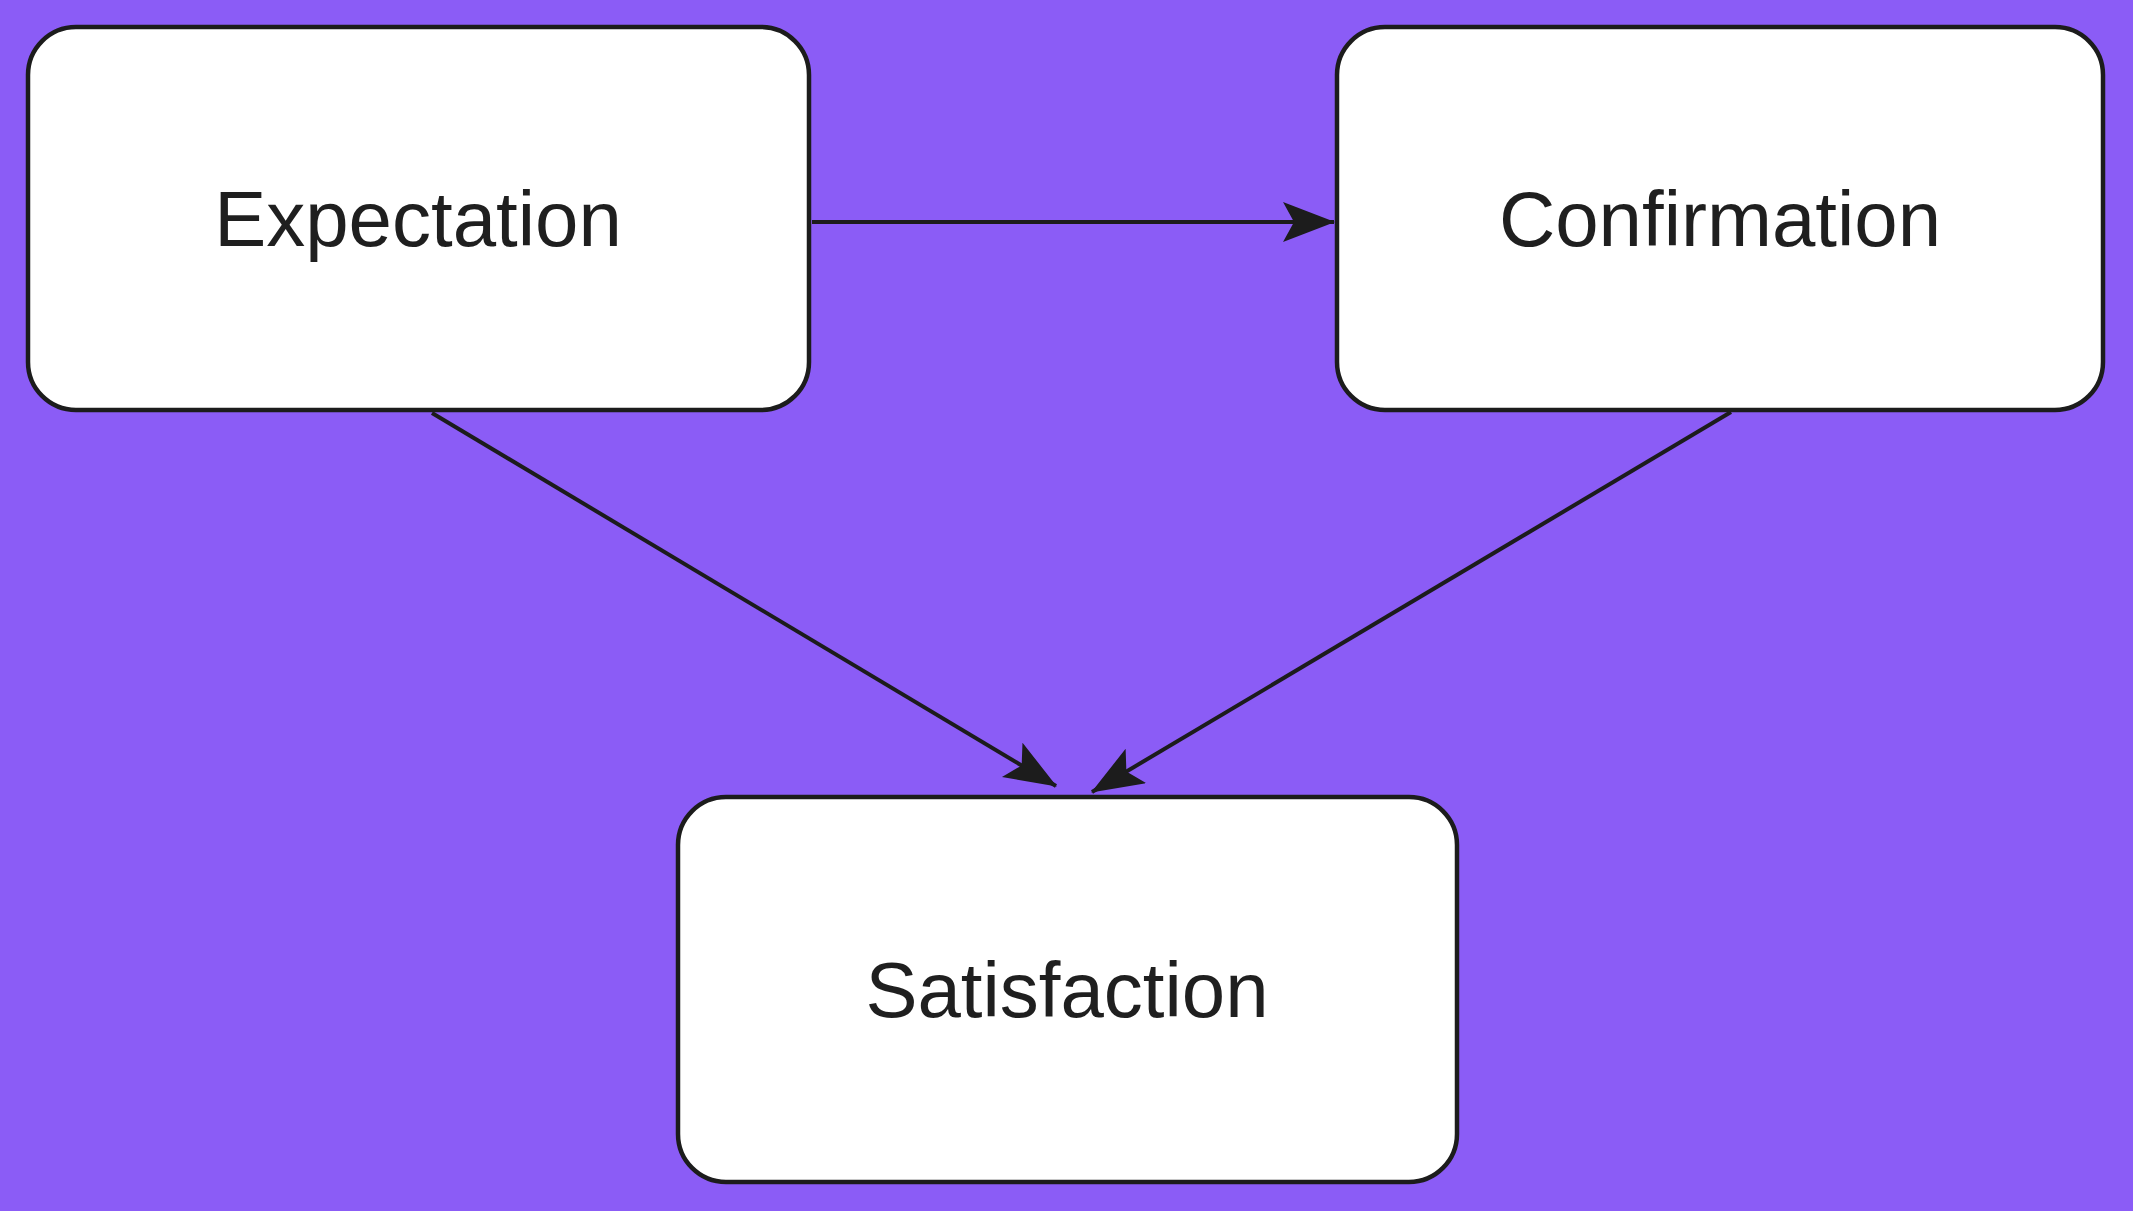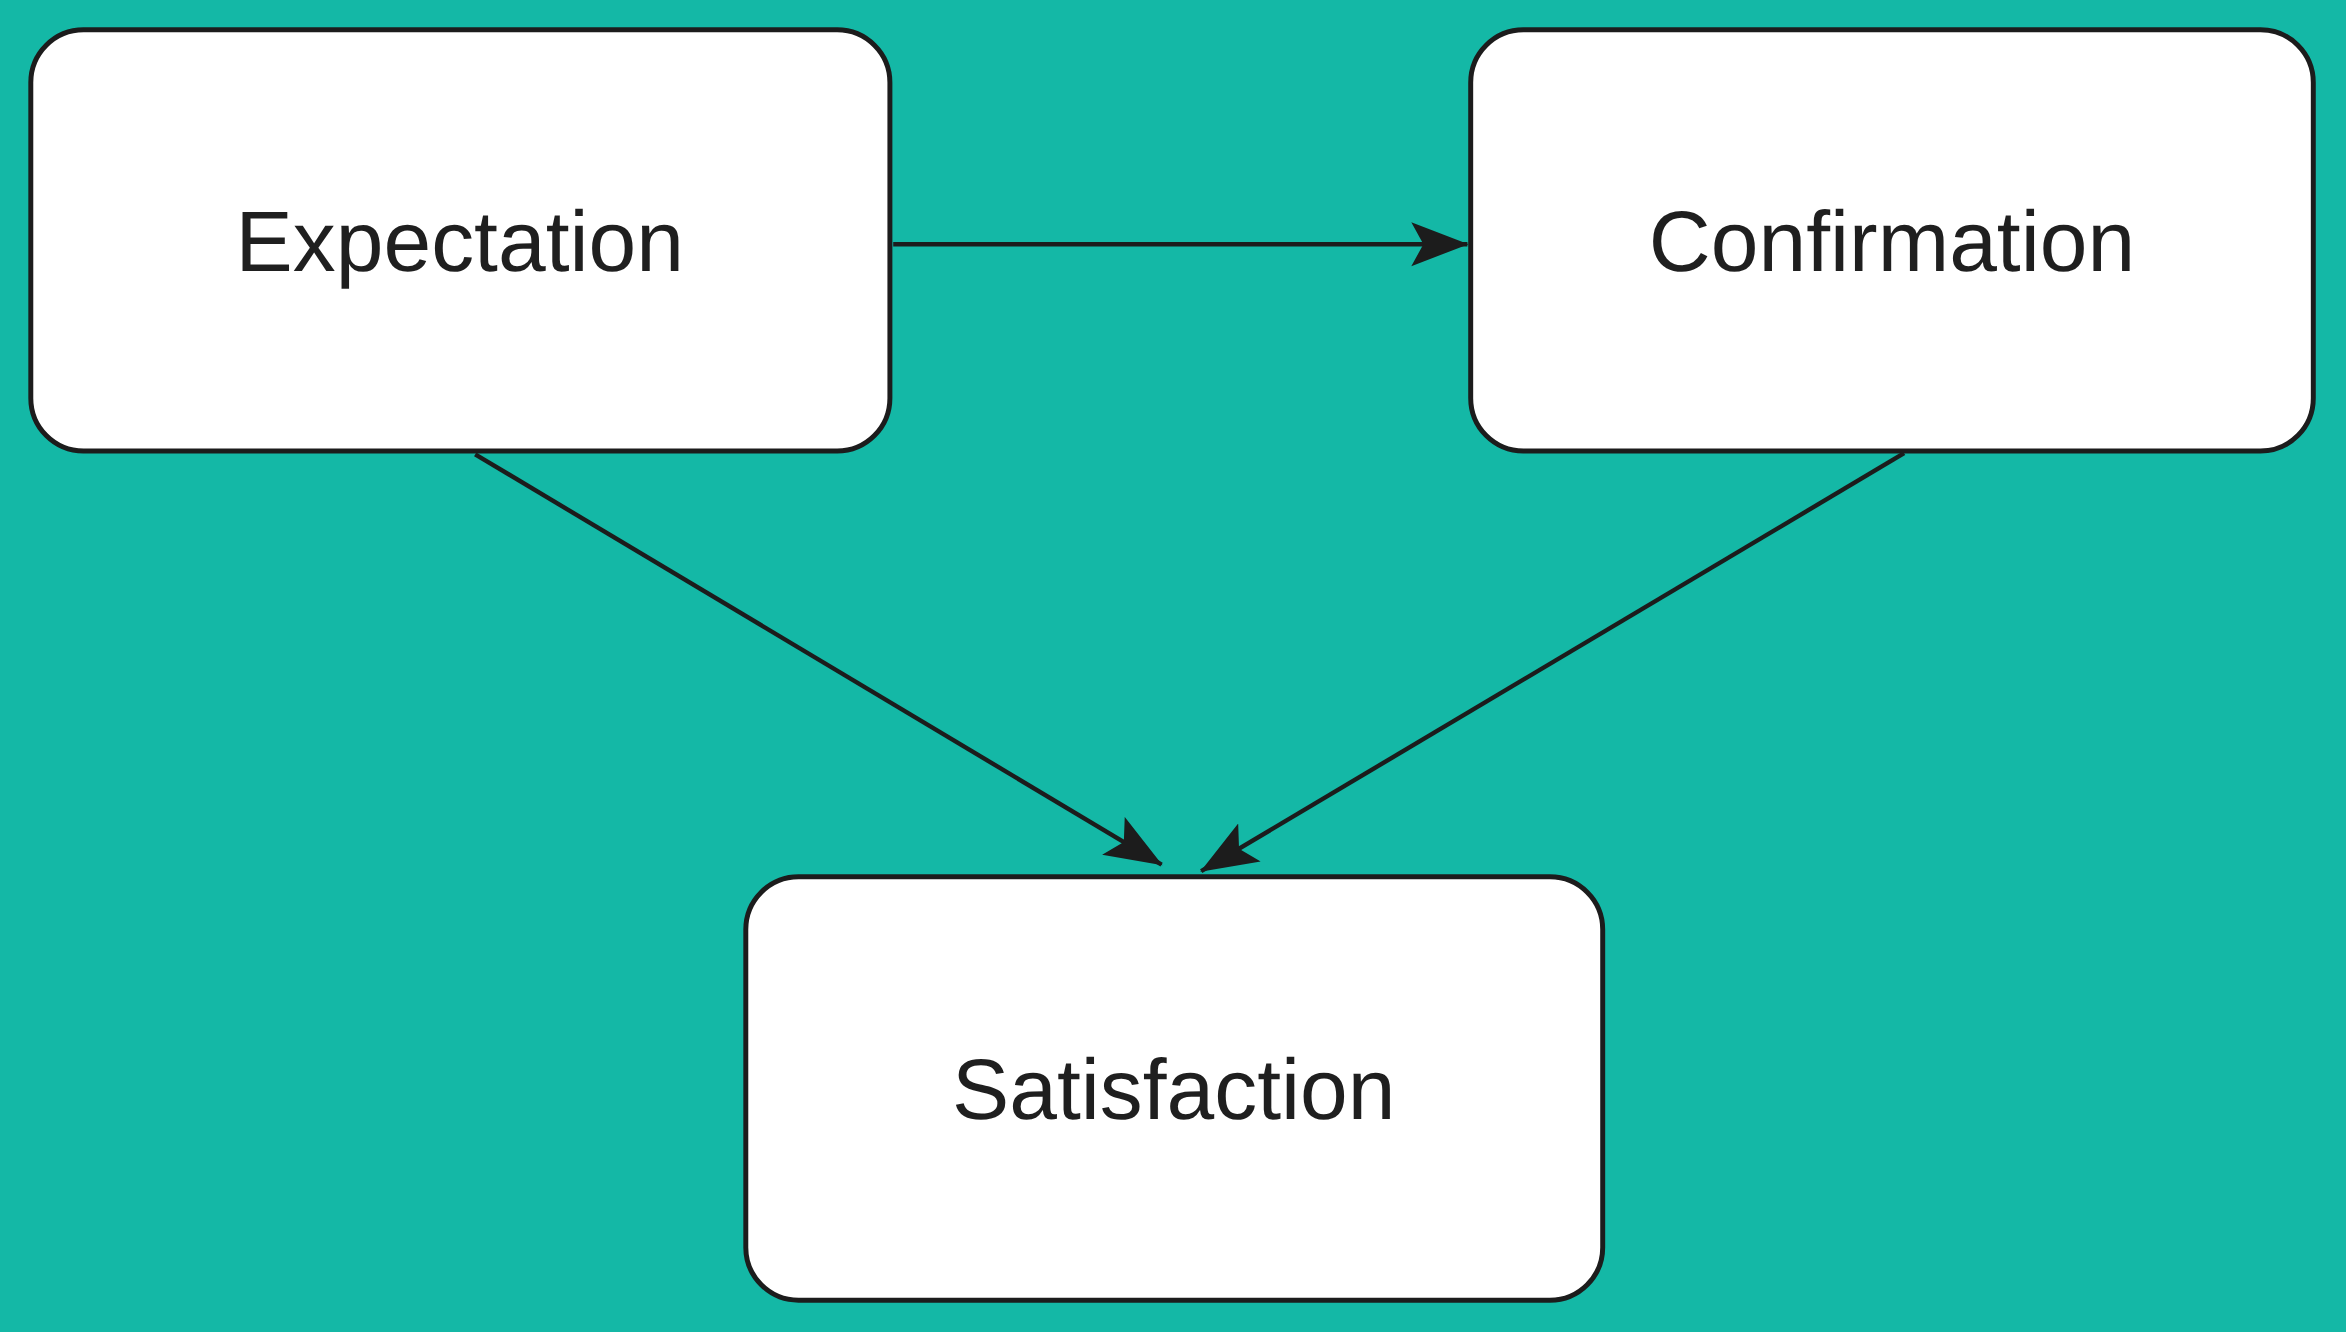--- a/index.html
+++ b/index.html
@@ -3,21 +3,21 @@
 <meta charset="utf-8">
 <style>
   html, body {
     margin: 0;
     padding: 0;
     background: #ffffff;
   }
   .canvas-wrap {
     width: 2133px;
     height: 1211px;
-    background: #14b8a6;
+    background: #8b5cf6;
     overflow: hidden;
   }
   svg {
     display: block;
   }
   .node-box {
     fill: #ffffff;
     stroke: #1c1c1c;
     stroke-width: 4.5;
   }

